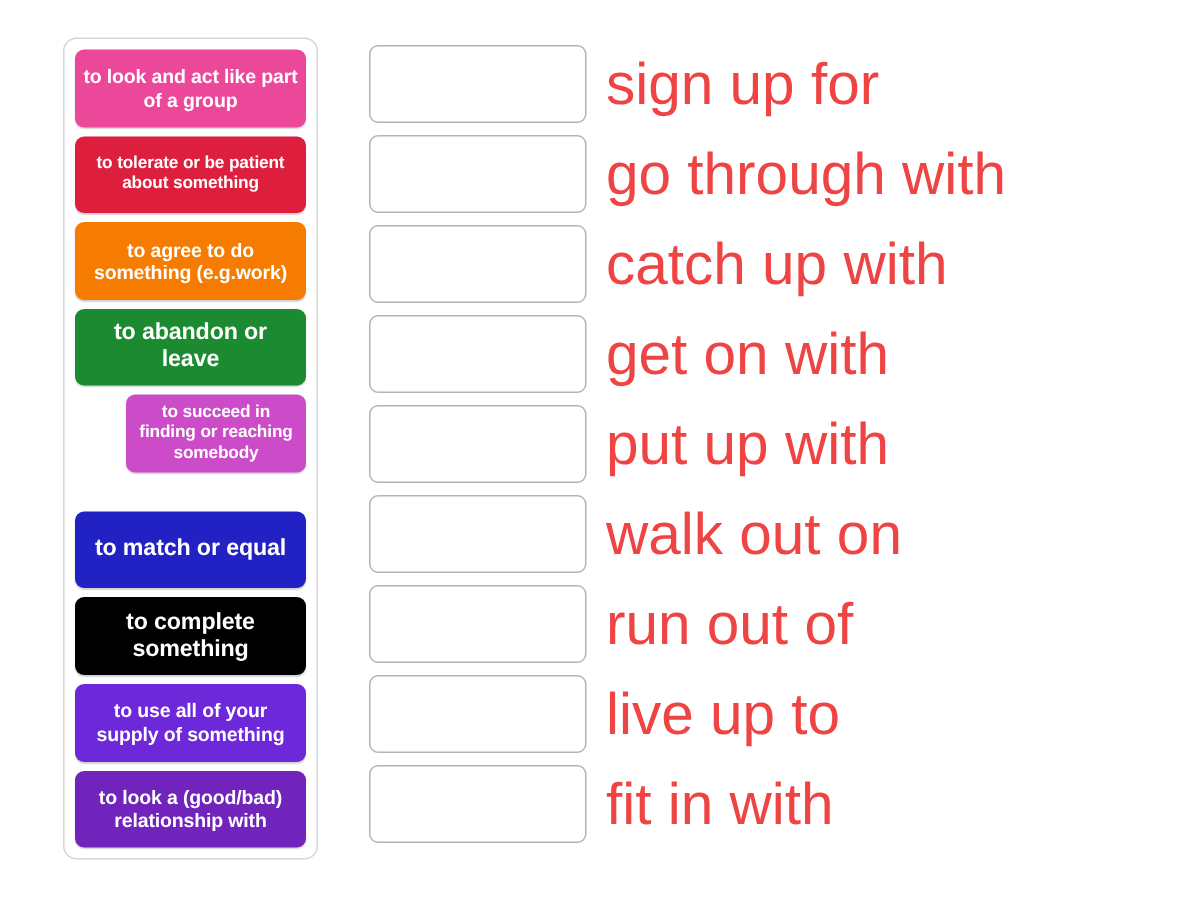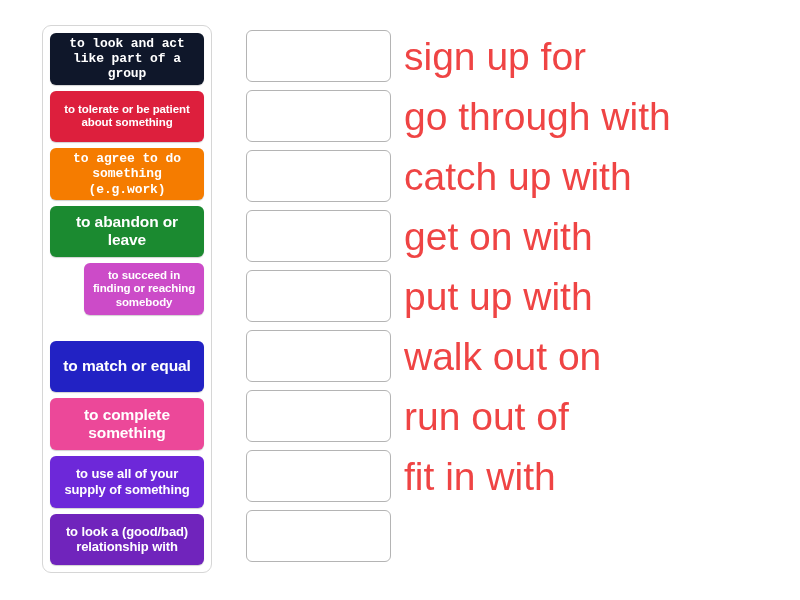--- a/index.html
+++ b/index.html
@@ -110,45 +110,45 @@
     white-space: nowrap;
   }
 </style>
 </head>
 <body>
 
 <div id="board">
 
   <div id="tile-tray">
 
-    <div class="tile fs-md" style="background-color: #0f172a; font-family: Liberation Mono, monospace;">
+    <div class="tile fs-md" style="background-color: #ec4899;">
       <span class="tile-text">to look and act like part of a group</span>
     </div>
 
     <div class="tile fs-sm" style="background-color: rgb(221, 31, 61);">
       <span class="tile-text">to tolerate or be patient about something</span>
     </div>
 
-    <div class="tile fs-md" style="background-color: rgb(245, 124, 0); font-family: Liberation Mono, monospace;">
+    <div class="tile fs-md" style="background-color: rgb(245, 124, 0);">
       <span class="tile-text">to agree to do something (e.g.work)</span>
     </div>
 
     <div class="tile fs-lg" style="background-color: rgb(27, 138, 48);">
       <span class="tile-text">to abandon or leave</span>
     </div>
 
     <div class="tile fs-sm" style="background-color: rgb(204, 75, 200); margin-left: 34px;">
       <span class="tile-text">to succeed in finding or reaching somebody</span>
     </div>
 
     <div class="tile fs-lg" style="background-color: rgb(34, 34, 196); margin-top: 20px;">
       <span class="tile-text">to match or equal</span>
     </div>
 
-    <div class="tile fs-lg" style="background-color: #ec4899;">
+    <div class="tile fs-lg" style="background-color: #000000;">
       <span class="tile-text">to complete something</span>
     </div>
 
     <div class="tile fs-md" style="background-color: #6d28d9;">
       <span class="tile-text">to use all of your supply of something</span>
     </div>
 
     <div class="tile fs-md" style="background-color: rgb(112, 36, 188);">
       <span class="tile-text">to look a (good/bad) relationship with</span>
     </div>
@@ -183,17 +183,20 @@
     <div class="phrase-row">
       <span class="phrase-text">put up with</span>
     </div>
     <div class="phrase-row">
       <span class="phrase-text">walk out on</span>
     </div>
     <div class="phrase-row">
       <span class="phrase-text">run out of</span>
     </div>
     <div class="phrase-row">
+      <span class="phrase-text">live up to</span>
+    </div>
+    <div class="phrase-row">
       <span class="phrase-text">fit in with</span>
     </div>
   </div>
 
 </div>
 
 </body></html>

